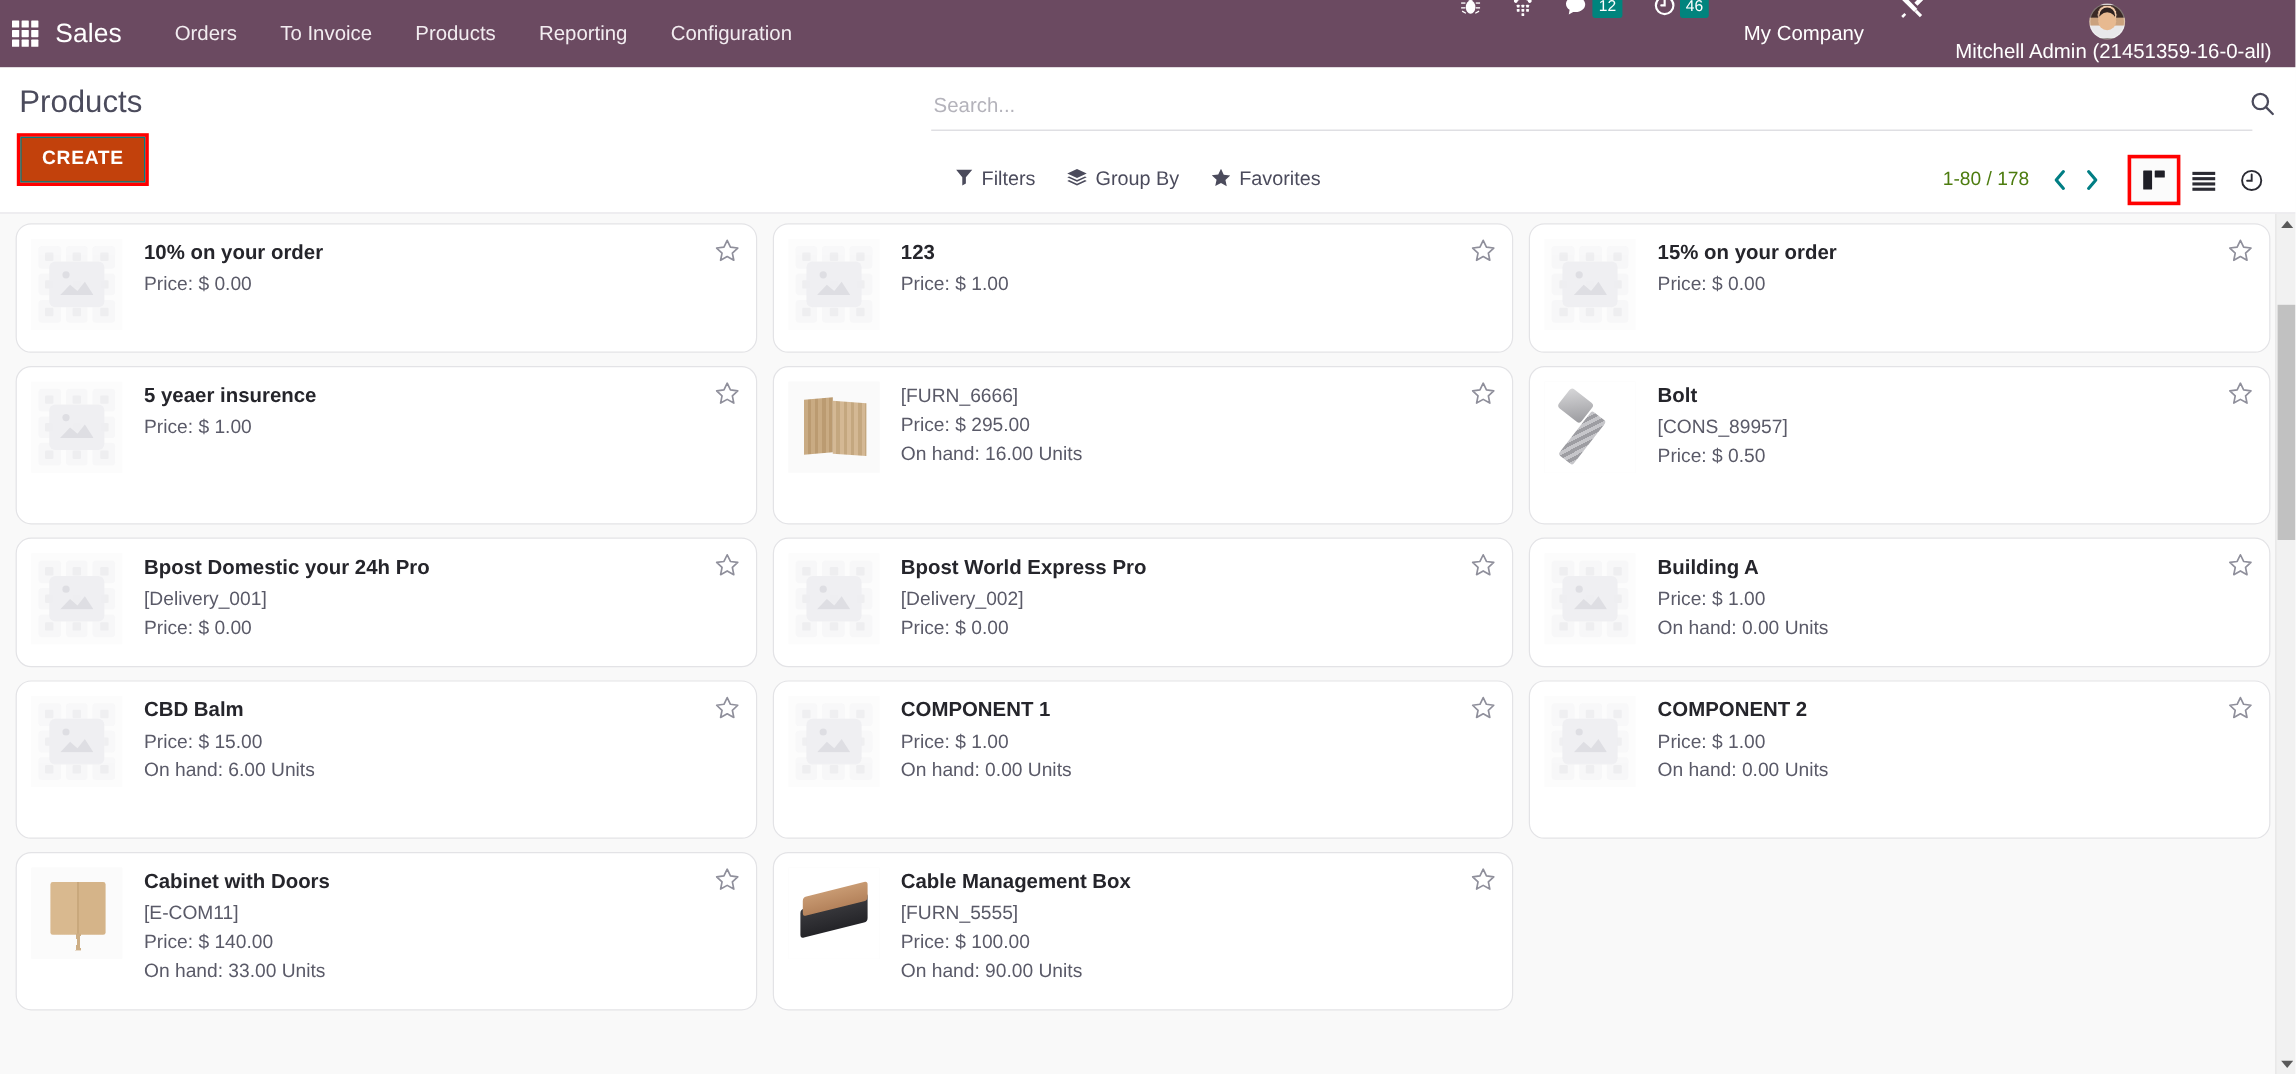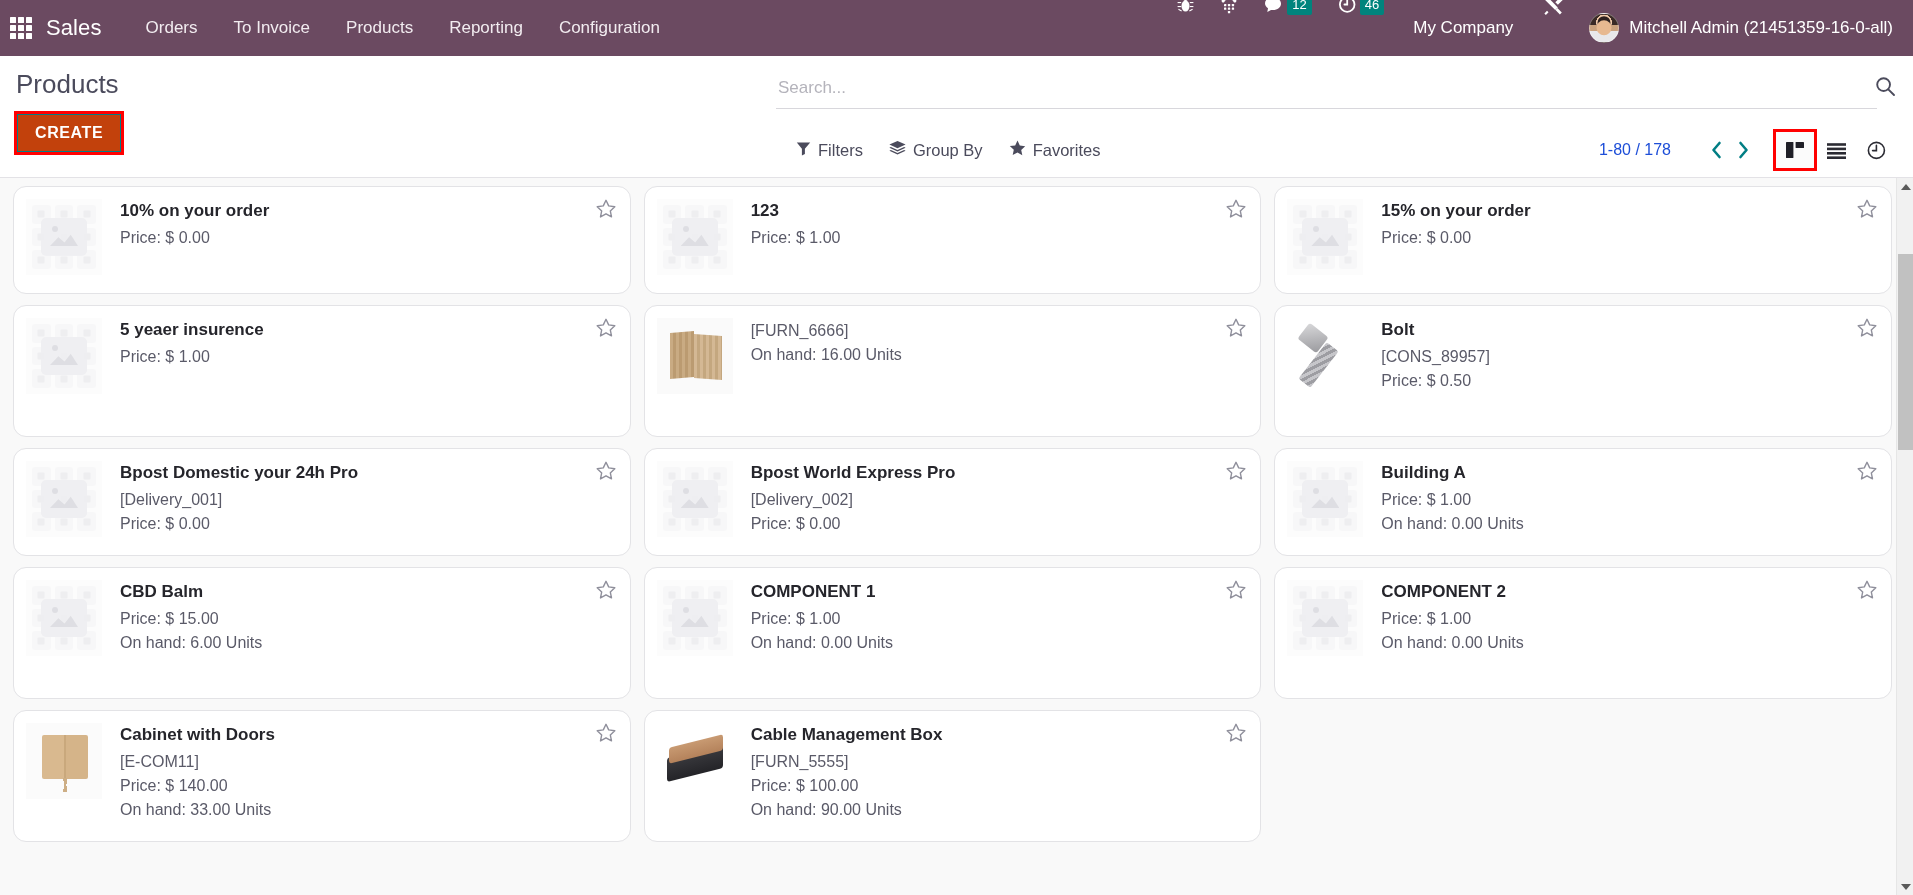--- a/index.html
+++ b/index.html
@@ -83,20 +83,21 @@
     font-size: 17px;
     white-space: nowrap;
     cursor: pointer;
   }
   .user-block {
     display: flex;
     align-items: center;
     padding: 0 6px 0 12px;
     cursor: pointer;
     white-space: nowrap;
+    flex-direction: column;
   }
   .avatar {
     width: 30px; height: 30px;
     border-radius: 50%;
     margin-right: 10px;
     background:
       radial-gradient(circle at 50% 30%, #f0c9a8 0 32%, transparent 33%),
       linear-gradient(#3a2a26 0 38%, #caa27e 38% 62%, #e8e8ea 62% 100%),
       #8a6247;
     border: 1px solid rgba(255,255,255,.35);
@@ -193,38 +194,38 @@
     padding-right: 2px;
   }
   .filters-group {
     display: flex;
     align-items: center;
     gap: 26px;
     margin: 0 auto 0 22px;
   }
   .filter-btn {
     display: flex;
-    align-items: center;
+    align-items: flex-start;
     gap: 7px;
     font-size: 16.5px;
     color: #4b4b5c;
     cursor: pointer;
     white-space: nowrap;
   }
   .pager-group {
     display: flex;
     align-items: center;
     gap: 0;
     margin-left: auto;
   }
   .pager-count {
     font-size: 16px;
-    color: #1d4ed8;
+    color: #4d7c0f;
     white-space: nowrap;
-    margin-right: 32px;
+    margin-right: 12px;
     cursor: pointer;
   }
   .pager-arrow {
     color: #017e84;
     padding: 0 7px;
     cursor: pointer;
     display: flex;
     align-items: center;
     font-size: 20px;
   }
@@ -772,20 +773,21 @@
             </svg>
         </span>
       </div>
 
       <div class="k-card tall">
         <div class="k-img">
             <div class="art art-screen"></div>
           </div>
         <div class="k-body">
           <div class="k-ref">[FURN_6666]</div>
+          <div class="k-price">Price: $ 295.00</div>
           <div class="k-onhand">On hand: 16.00 Units</div>
         </div>
         <span class="k-star">
           <svg width="20" height="19" viewBox="0 0 20 19" fill="none" stroke="#8f8f9b" stroke-width="1.4" stroke-linejoin="round">
               <path d="M10 1.3l2.7 5.6 6.1.8-4.5 4.2 1.2 6-5.5-3.1-5.5 3.1 1.2-6L1.2 7.7l6.1-.8z"></path>
             </svg>
         </span>
       </div>
 
 

